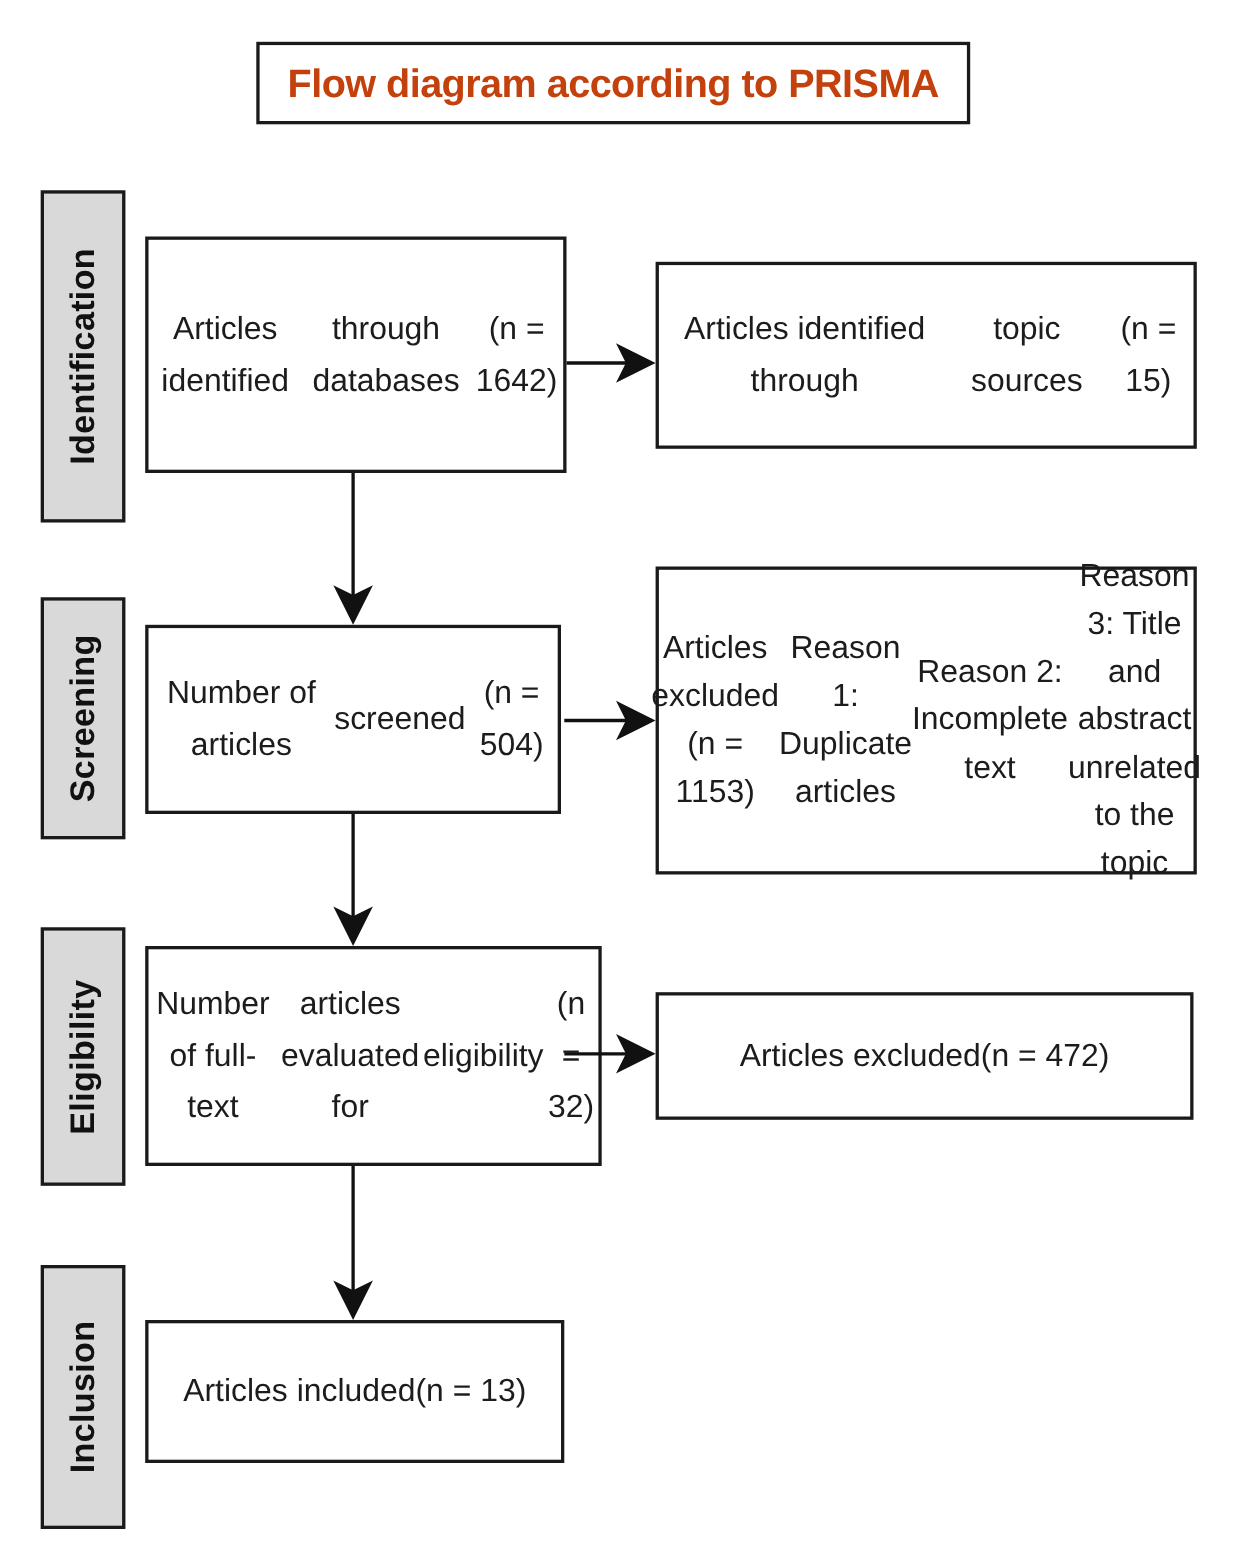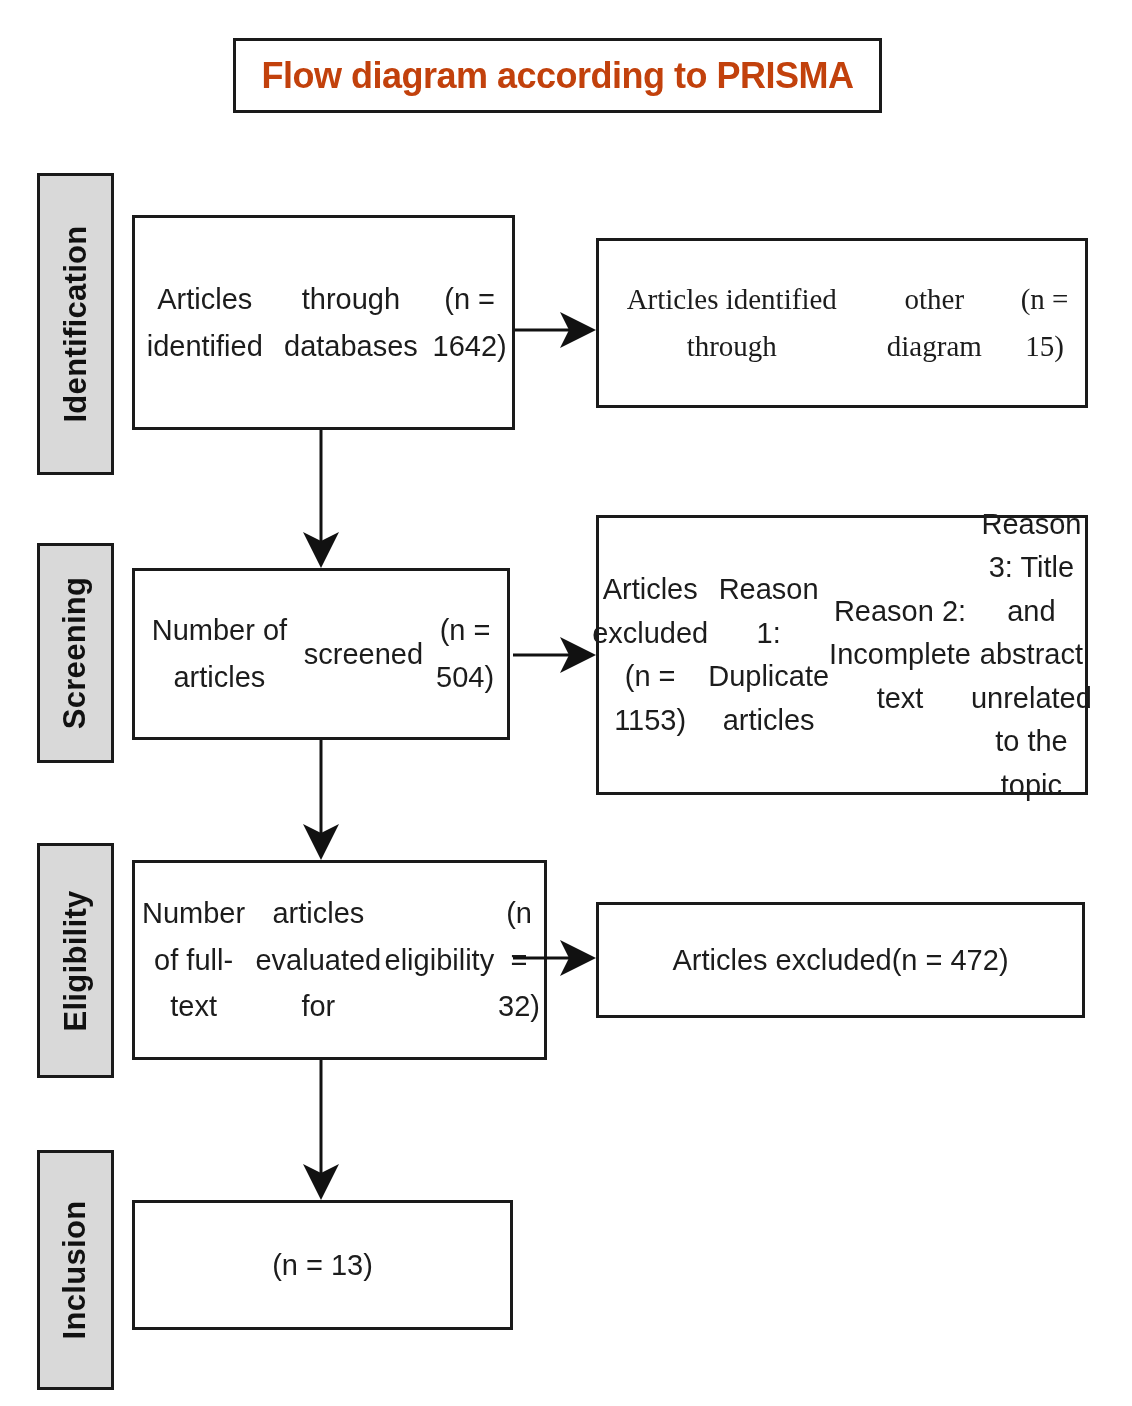--- a/index.html
+++ b/index.html
@@ -65,21 +65,21 @@
     display: flex;
     flex-direction: row;
     align-items: center;
     justify-content: center;
     text-align: center;
     font-size: 29px;
     color: #1c1c1c;
     line-height: 1.62;
   }
   .box-identified-databases { left: 132px; top: 215px; width: 383px; height: 215px; }
-  .box-identified-other     { left: 596px; top: 238px; width: 492px; height: 170px; font-family: Liberation Serif, serif; }
+  .box-identified-other     { left: 596px; top: 238px; width: 492px; height: 170px; }
   .box-screened             { left: 132px; top: 568px; width: 378px; height: 172px; }
   .box-excluded-screening   { left: 596px; top: 515px; width: 492px; height: 280px; padding: 8px 10px; }
   .box-fulltext             { left: 132px; top: 860px; width: 415px; height: 200px; }
   .box-excluded-eligibility { left: 596px; top: 902px; width: 489px; height: 116px; }
   .box-included             { left: 132px; top: 1200px; width: 381px; height: 130px; }
   .box-excluded-screening .box-item {
     margin: 5px 0;
     line-height: 1.5;
   }
   .arrow-layer {
@@ -114,21 +114,21 @@
   </div>
 
   <div class="flow-box box-identified-databases">
     <div>Articles identified</div>
     <div>through databases</div>
     <div>(n = 1642)</div>
   </div>
 
   <div class="flow-box box-identified-other">
     <div>Articles identified through</div>
-    <div>other diagram</div>
+    <div>topic sources</div>
     <div>(n = 15)</div>
   </div>
 
   <div class="flow-box box-screened">
     <div>Number of articles</div>
     <div>screened</div>
     <div>(n = 504)</div>
   </div>
 
   <div class="flow-box box-excluded-screening">
@@ -144,20 +144,21 @@
     <div>eligibility</div>
     <div>(n = 32)</div>
   </div>
 
   <div class="flow-box box-excluded-eligibility">
     <div>Articles excluded</div>
     <div>(n = 472)</div>
   </div>
 
   <div class="flow-box box-included">
+    <div>Articles included</div>
     <div>(n = 13)</div>
   </div>
 
   <svg class="arrow-layer" width="1132" height="1406" viewBox="0 0 1132 1406" xmlns="http://www.w3.org/2000/svg">
 
     <g stroke="#111111" fill="#111111">
       <line x1="515" y1="330" x2="572" y2="330" stroke-width="3"></line>
       <polygon points="596,330 560,312 569,330 560,348" stroke="none"></polygon>
     </g>
 

